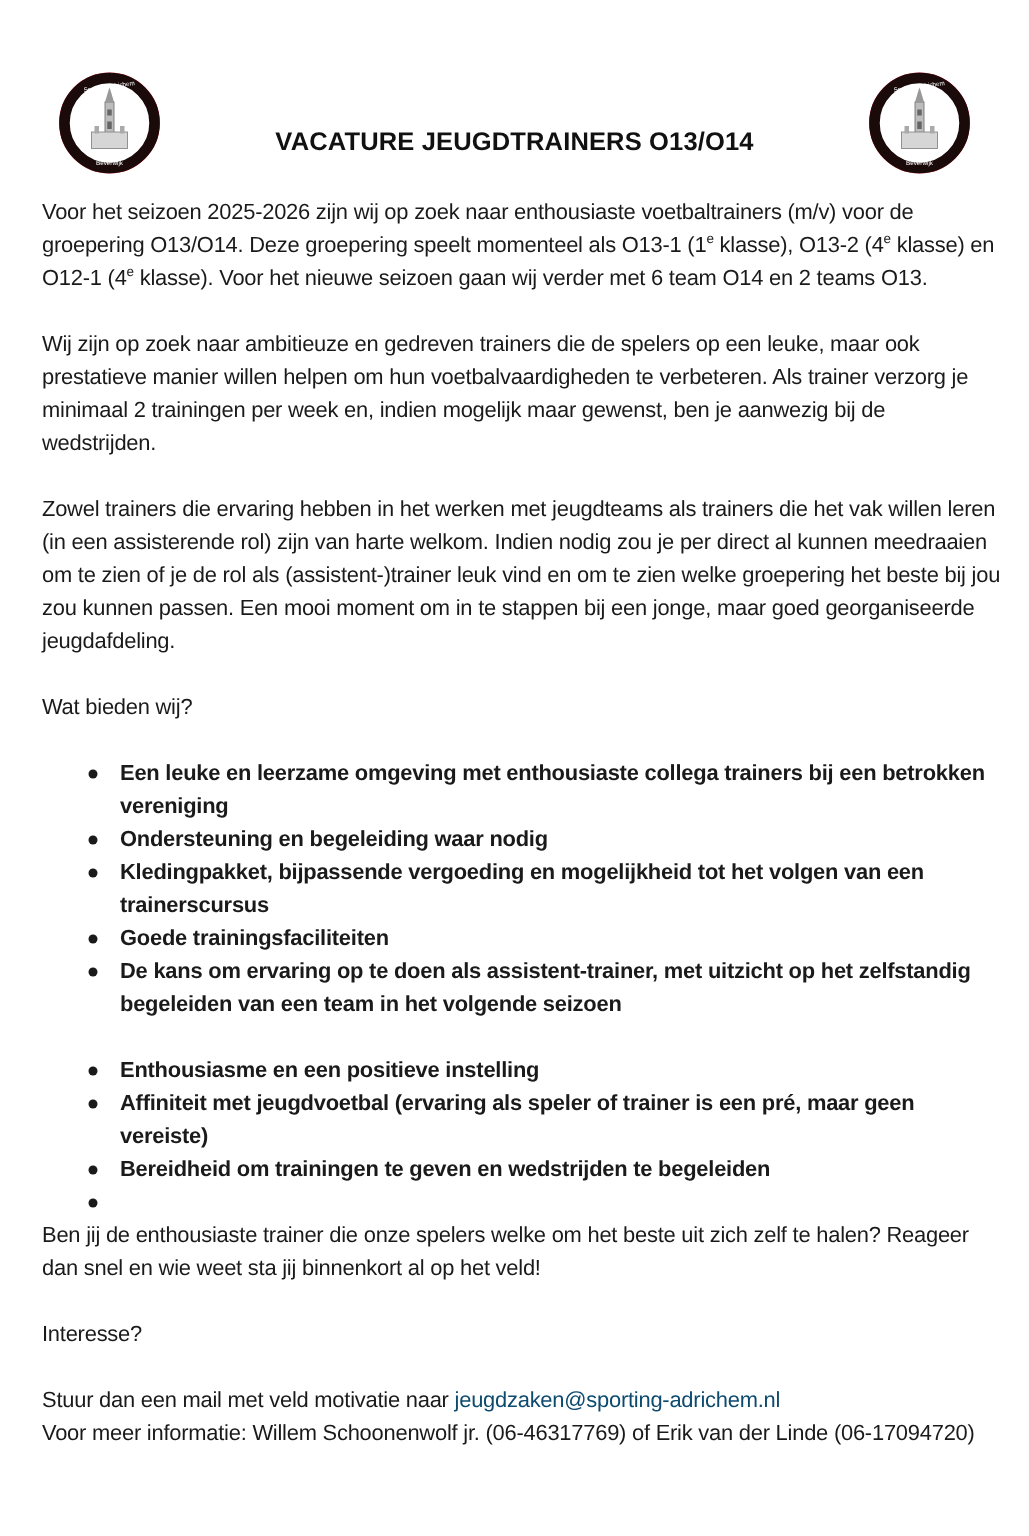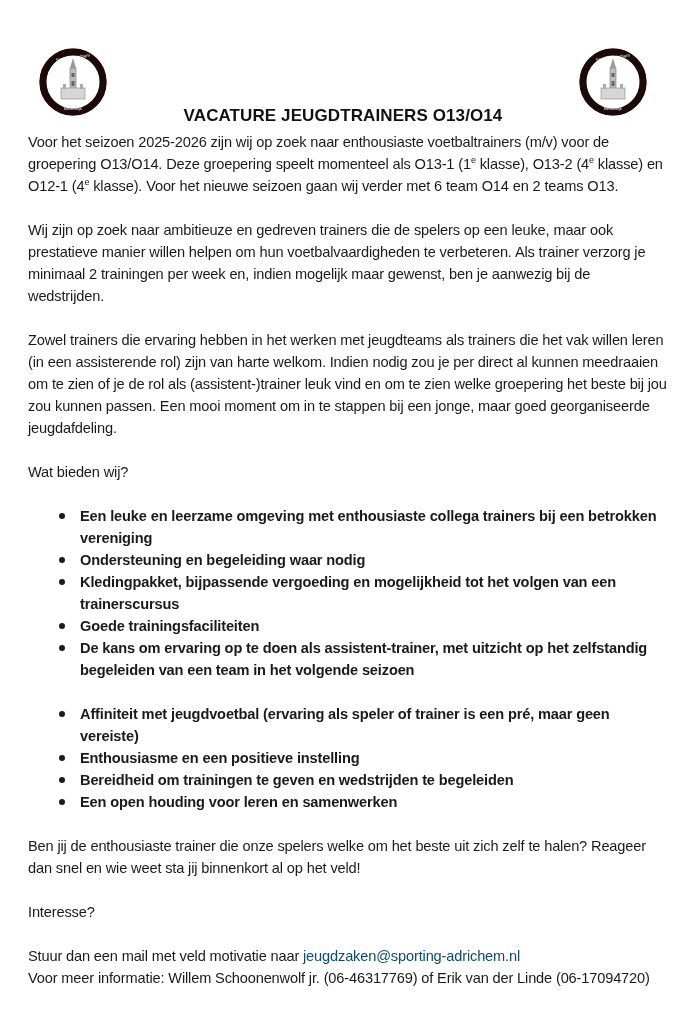--- a/index.html
+++ b/index.html
@@ -30,21 +30,20 @@
     .title {
       position: absolute;
       left: 0;
       width: 686px;
       top: 85px;
       text-align: center;
       font-weight: bold;
       font-size: 17px;
       letter-spacing: 0.1px;
       color: #111;
-      margin-top: 21px;
     }
     .content {
       position: absolute;
       left: 28px;
       top: 131px;
       width: 640px;
       font-size: 14.6px;
       line-height: 22px;
       letter-spacing: -0.15px;
     }
@@ -133,24 +132,24 @@
     <p class="heading">Wat bieden wij?</p>
     <ul class="bullets">
       <li><span class="dot"></span><span>Een leuke en leerzame omgeving met enthousiaste collega trainers bij een betrokken vereniging</span></li>
       <li><span class="dot"></span><span>Ondersteuning en begeleiding waar nodig</span></li>
       <li><span class="dot"></span><span>Kledingpakket, bijpassende vergoeding en mogelijkheid tot het volgen van een trainerscursus</span></li>
       <li><span class="dot"></span><span>Goede trainingsfaciliteiten</span></li>
       <li><span class="dot"></span><span>De kans om ervaring op te doen als assistent-trainer, met uitzicht op het zelfstandig begeleiden van een team in het volgende seizoen</span></li>
     </ul>
 
     <ul class="bullets">
+      <li><span class="dot"></span><span>Enthousiasme en een positieve instelling</span></li>
       <li><span class="dot"></span><span>Affiniteit met jeugdvoetbal (ervaring als speler of trainer is een pré, maar geen vereiste)</span></li>
-      <li><span class="dot"></span><span>Enthousiasme en een positieve instelling</span></li>
       <li><span class="dot"></span><span>Bereidheid om trainingen te geven en wedstrijden te begeleiden</span></li>
-      <li><span class="dot"></span><span>Een open houding voor leren en samenwerken</span></li>
+      <li><span class="dot"></span></li>
     </ul>
 
     <p>Ben jij de enthousiaste trainer die onze spelers welke om het beste uit zich zelf te halen? Reageer dan snel en wie weet sta jij binnenkort al op het veld!</p>
 
     <p class="heading">Interesse?</p>
     <p class="nomargin"><span>Stuur dan een mail met veld motivatie naar </span><a class="mail" title="jeugdzaken@sporting-adrichem.nl">jeugdzaken@sporting-adrichem.nl</a></p>
     <p class="nomargin">Voor meer informatie: Willem Schoonenwolf jr. (06-46317769) of Erik van der Linde (06-17094720)</p>
 
   </div>
 </div>

